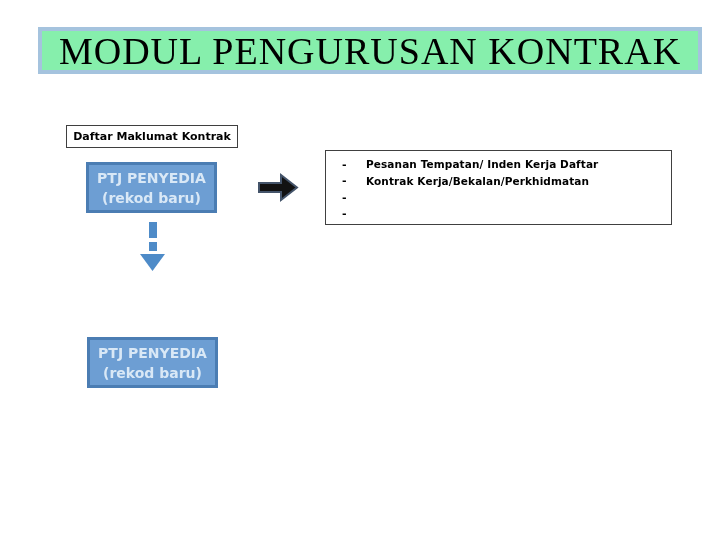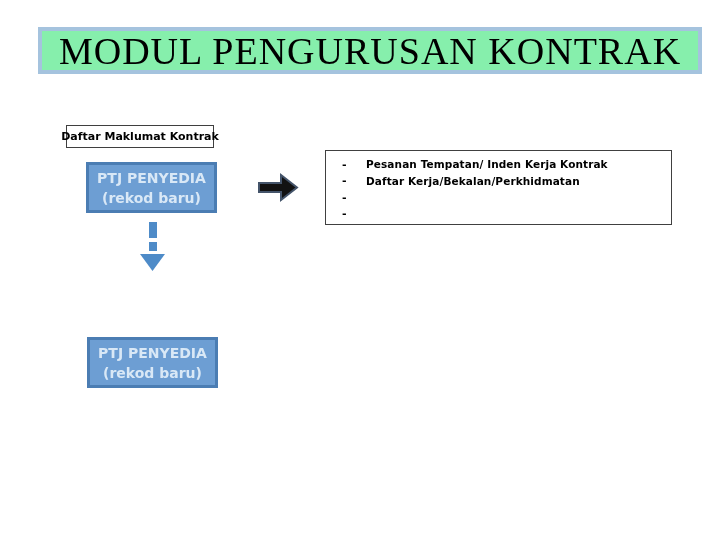--- a/index.html
+++ b/index.html
@@ -25,21 +25,21 @@
     letter-spacing: 1px; white-space: nowrap;
   }
 
   
   .label-box {
     position: absolute; background: #ffffff;
     border: 1.5px solid #3f3f3f;
     display: flex; align-items: center; justify-content: center;
     font-size: 11px; font-weight: bold; color: #000000; white-space: nowrap;
   }
-  .label-kontrak { left: 66px; top: 125px; width: 148px; height: 23px; text-align: center; }
+  .label-kontrak { left: 66px; top: 125px; width: 172px; height: 23px; text-align: center; }
   .label-sub     { left: 38px; top: 292px; width: 224px; height: 25px; }
 
   
   .ptj-box {
     position: absolute; width: 131px; height: 51px;
     background: #6d9ed3; border: 3px solid #4b7db3;
     display: flex; flex-direction: column; align-items: center; justify-content: center;
     color: #d9e8f6; font-weight: bold; font-size: 14px; line-height: 20px;
     text-align: left; white-space: nowrap;
   }
@@ -84,25 +84,25 @@
     <span>(rekod baru)</span>
   </div>
 
   <svg class="right-arrow" viewBox="0 0 44 31" xmlns="http://www.w3.org/2000/svg">
     <polygon points="3,11 25,11 25,3 41,15.5 25,28 25,20 3,20" fill="#121212" stroke="#44546a" stroke-width="2" stroke-linejoin="miter"></polygon>
   </svg>
 
   <div class="list-box">
     <div class="li-row">
       <span class="li-dash">-</span>
-      <span class="li-text">Pesanan Tempatan/ Inden Kerja Kontrak</span>
+      <span class="li-text">Pesanan Tempatan/ Inden Kerja Daftar</span>
     </div>
     <div class="li-row">
       <span class="li-dash">-</span>
-      <span class="li-text">Daftar Kerja/Bekalan/Perkhidmatan</span>
+      <span class="li-text">Kontrak Kerja/Bekalan/Perkhidmatan</span>
     </div>
     <div class="li-row">
       <span class="li-dash">-</span>
     </div>
     <div class="li-row">
       <span class="li-dash">-</span>
     </div>
   </div>
 
   <svg class="down-arrow" viewBox="0 0 27 51" xmlns="http://www.w3.org/2000/svg">

